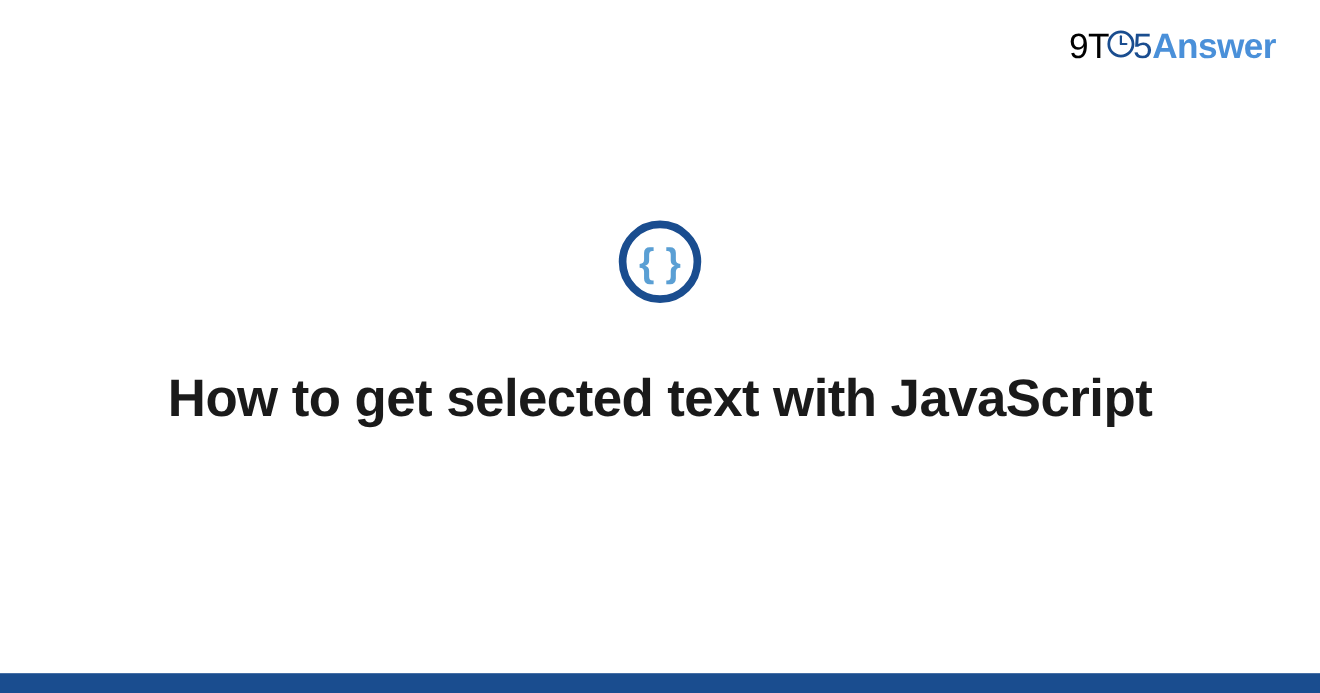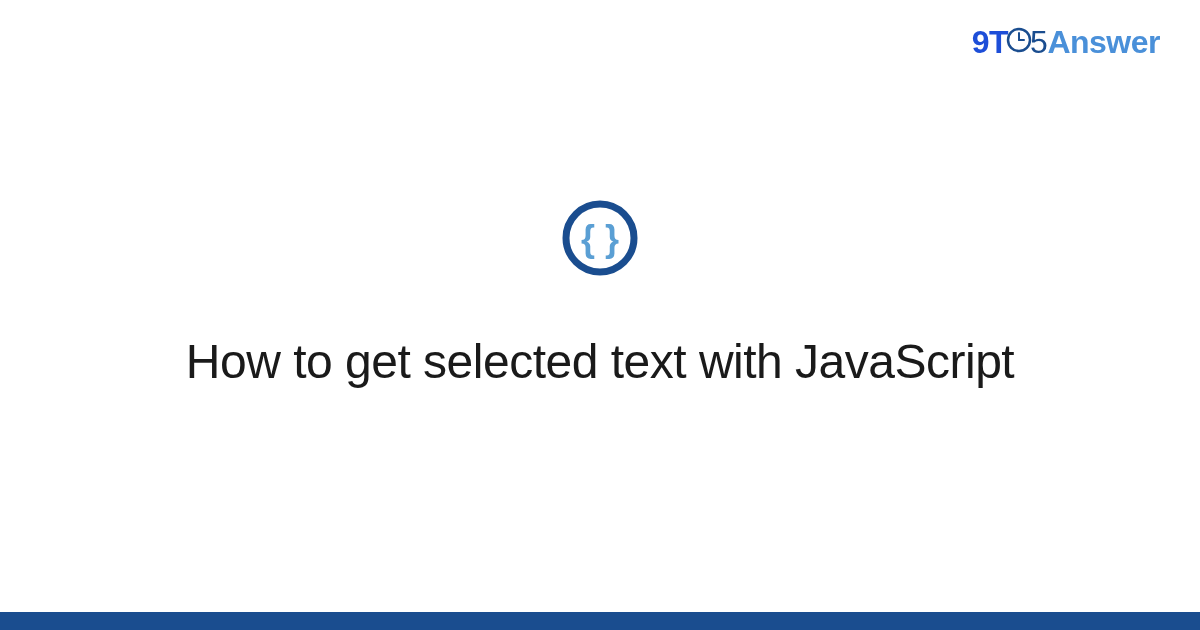--- a/index.html
+++ b/index.html
@@ -17,22 +17,22 @@
     }
     .logo {
       position: absolute;
       top: 24px;
       right: 40px;
       font-size: 32px;
       font-weight: 400;
       letter-spacing: -0.5px;
     }
     .logo .nine-t {
-      color: #1d4ed8;
-      font-weight: 700;
+      color: #000000;
+      font-weight: 400;
     }
     .logo .clock {
       display: inline-block;
       vertical-align: middle;
       margin: 0 -2px;
       position: relative;
       top: -2px;
     }
     .logo .five {
       color: #1a4d8f;
@@ -52,21 +52,21 @@
       flex-direction: column;
       align-items: center;
       justify-content: center;
       padding-bottom: 40px;
     }
     .topic-icon {
       margin-bottom: 50px;
     }
     .title {
       font-size: 48px;
-      font-weight: 400;
+      font-weight: 700;
       color: #1a1a1a;
       text-align: center;
       line-height: 1.25;
       max-width: 900px;
       letter-spacing: -0.5px;
     }
     .footer-bar {
       position: absolute;
       bottom: 0;
       left: 0;

